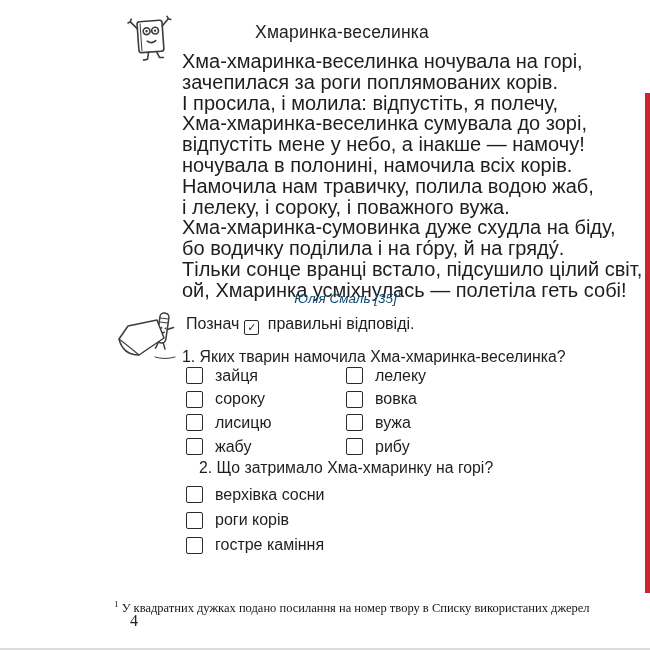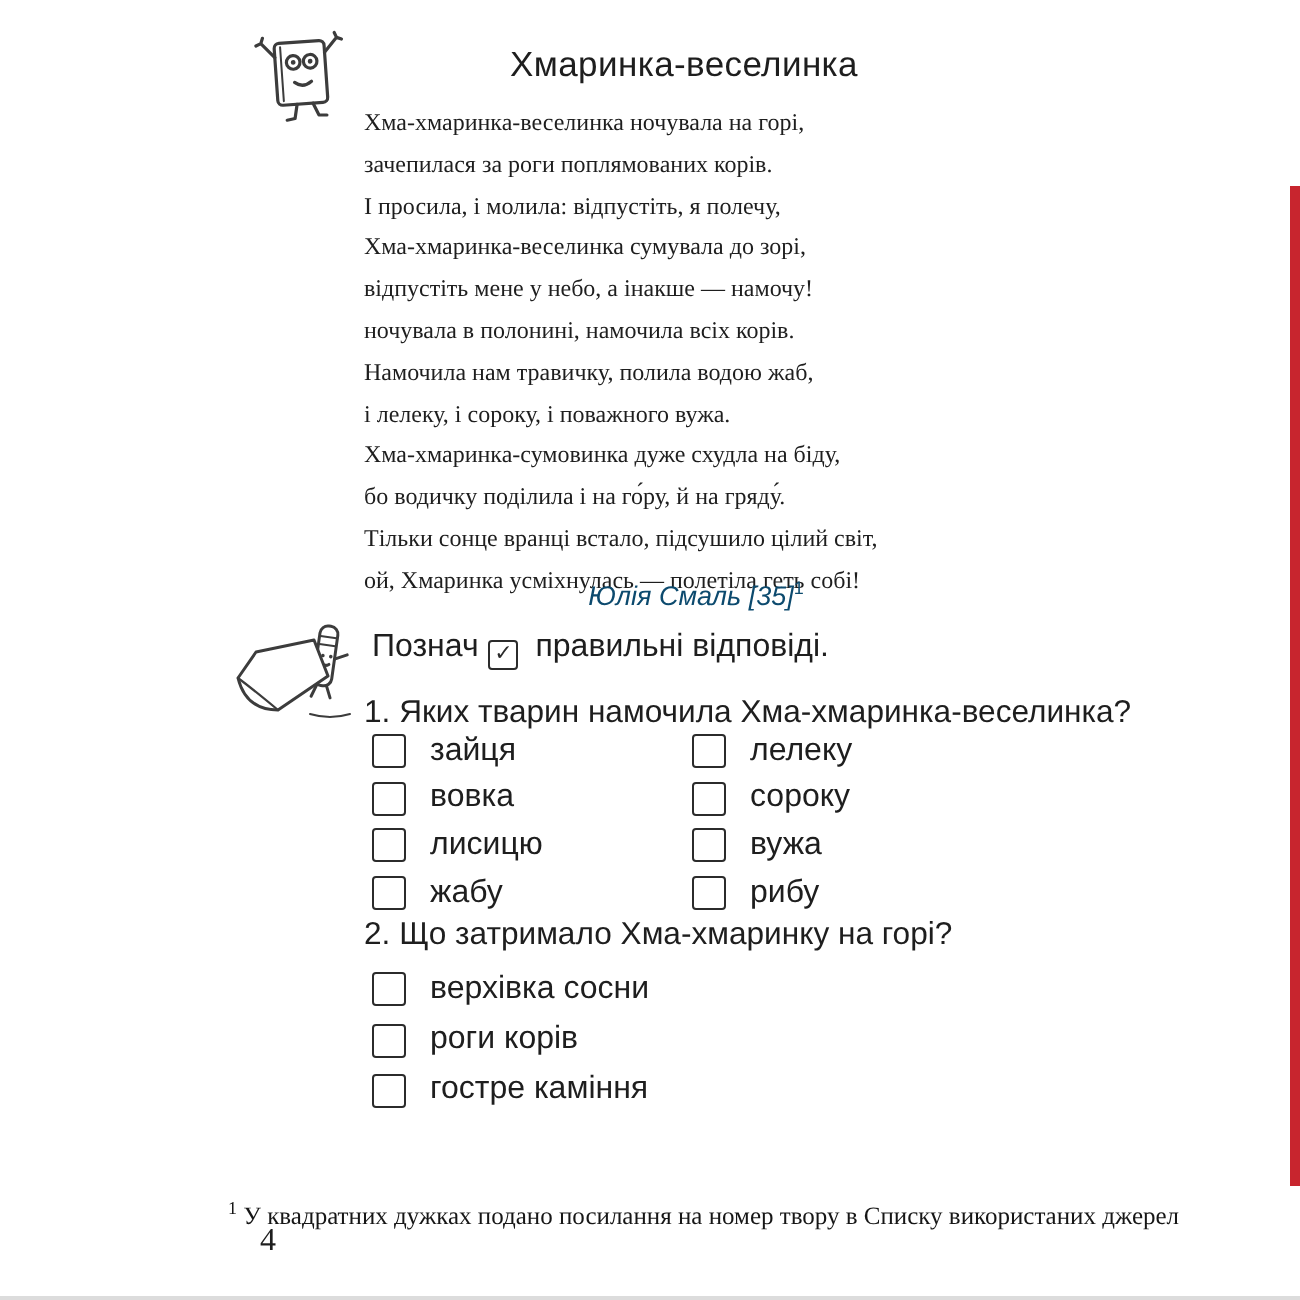--- a/index.html
+++ b/index.html
@@ -10,37 +10,37 @@
     color:#1e1e1e;
   }
   .abs{position:absolute;}
   
   .page-title{
     left:182px;top:22px;width:320px;text-align:center;
     font-size:17.5px;font-weight:normal;letter-spacing:.2px;
   }
   .mascot{color:#3c3c3c;}
   
-  .poem{left:182px;top:51px;font-size:12px;line-height:20.8px;white-space:nowrap;font-family:Liberation Serif, serif;}
+  .poem{left:182px;top:51px;font-size:20px;line-height:20.8px;white-space:nowrap;}
   .author{
     left:182px;top:289px;width:332px;text-align:center;
     font-style:italic;font-size:13.5px;color:#0c4a6e;
   }
   .author sup,.footnote sup{font-size:9px;font-style:normal;}
   
   .task-line{left:186px;top:315px;font-size:16px;}
   .mini-checkbox{
     display:inline-block;width:13px;height:13px;border:1.4px solid #2b2b2b;
     border-radius:2px;font-size:11px;line-height:12px;text-align:center;
     vertical-align:-2px;margin:0 4px 0 5px;color:#2b2b2b;background:#fff;
   }
   
   .question{font-size:15.8px;white-space:nowrap;}
   .q1-title{left:182px;top:348px;}
-  .q2-title{left:182px;top:459px;}
+  .q2-title{left:199px;top:459px;}
   .opt-grid{left:186px;top:364px;display:grid;grid-template-columns:160px 150px;}
   .opt-list{left:186px;top:482px;}
   .opt-row{display:flex;align-items:center;height:23.6px;}
   .opt-list .opt-row{height:25.4px;}
   .checkbox{
     width:15px;height:15px;border:1.5px solid #2b2b2b;border-radius:2px;
     background:#fff;flex:0 0 auto;margin-right:12px;
   }
   .opt-label{font-size:16px;white-space:nowrap;}
   
@@ -124,25 +124,25 @@
   <div class="opt-row">
     <div class="checkbox"></div>
     <div class="opt-label">зайця</div>
   </div>
   <div class="opt-row">
     <div class="checkbox"></div>
     <div class="opt-label">лелеку</div>
   </div>
   <div class="opt-row">
     <div class="checkbox"></div>
-    <div class="opt-label">вовка</div>
+    <div class="opt-label">сороку</div>
   </div>
   <div class="opt-row">
     <div class="checkbox"></div>
-    <div class="opt-label">сороку</div>
+    <div class="opt-label">вовка</div>
   </div>
   <div class="opt-row">
     <div class="checkbox"></div>
     <div class="opt-label">лисицю</div>
   </div>
   <div class="opt-row">
     <div class="checkbox"></div>
     <div class="opt-label">вужа</div>
   </div>
   <div class="opt-row">

